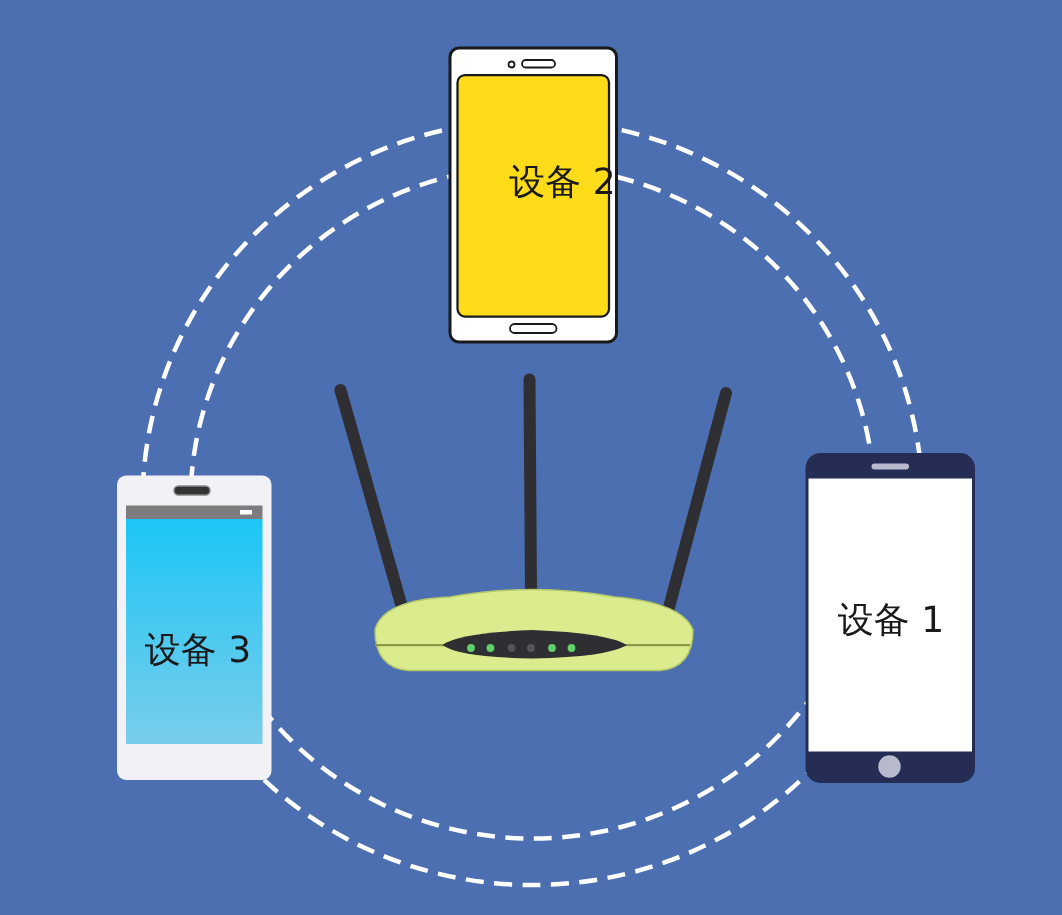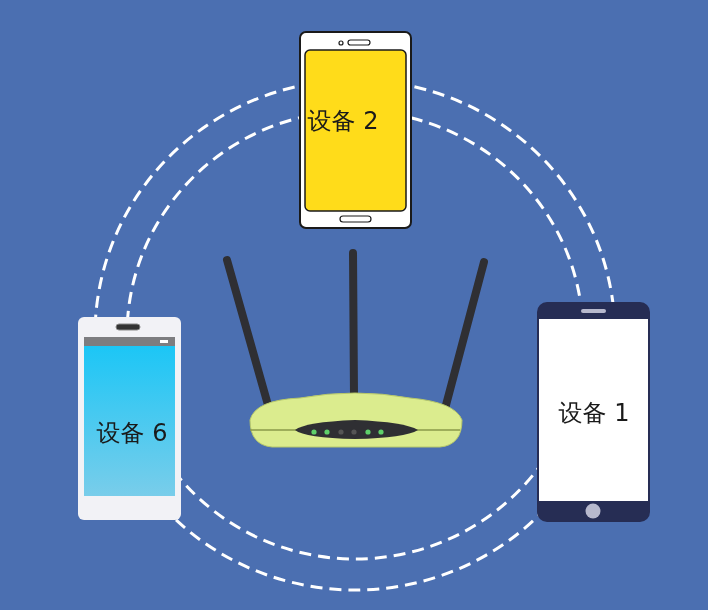--- a/index.html
+++ b/index.html
@@ -55,15 +55,15 @@
   </g>
 
   <g>
     <rect x="537" y="302" width="113" height="220" rx="10" fill="#262d54"></rect>
     <rect x="581" y="309" width="25" height="4" rx="2" fill="#b7b9cd"></rect>
     <rect x="539" y="319" width="109" height="182" fill="#ffffff"></rect>
     <circle cx="593" cy="511" r="7.5" fill="#b7b9cd"></circle>
   </g>
 </svg>
 
-<div class="lbl" style="left:132px;top:433px;">设备 6</div>
-<div class="lbl" style="left:343px;top:121px;">设备 2</div>
+<div class="lbl" style="left:132px;top:433px;">设备 3</div>
+<div class="lbl" style="left:375px;top:121px;">设备 2</div>
 <div class="lbl" style="left:594px;top:413px;">设备 1</div>
 
 </body></html>

